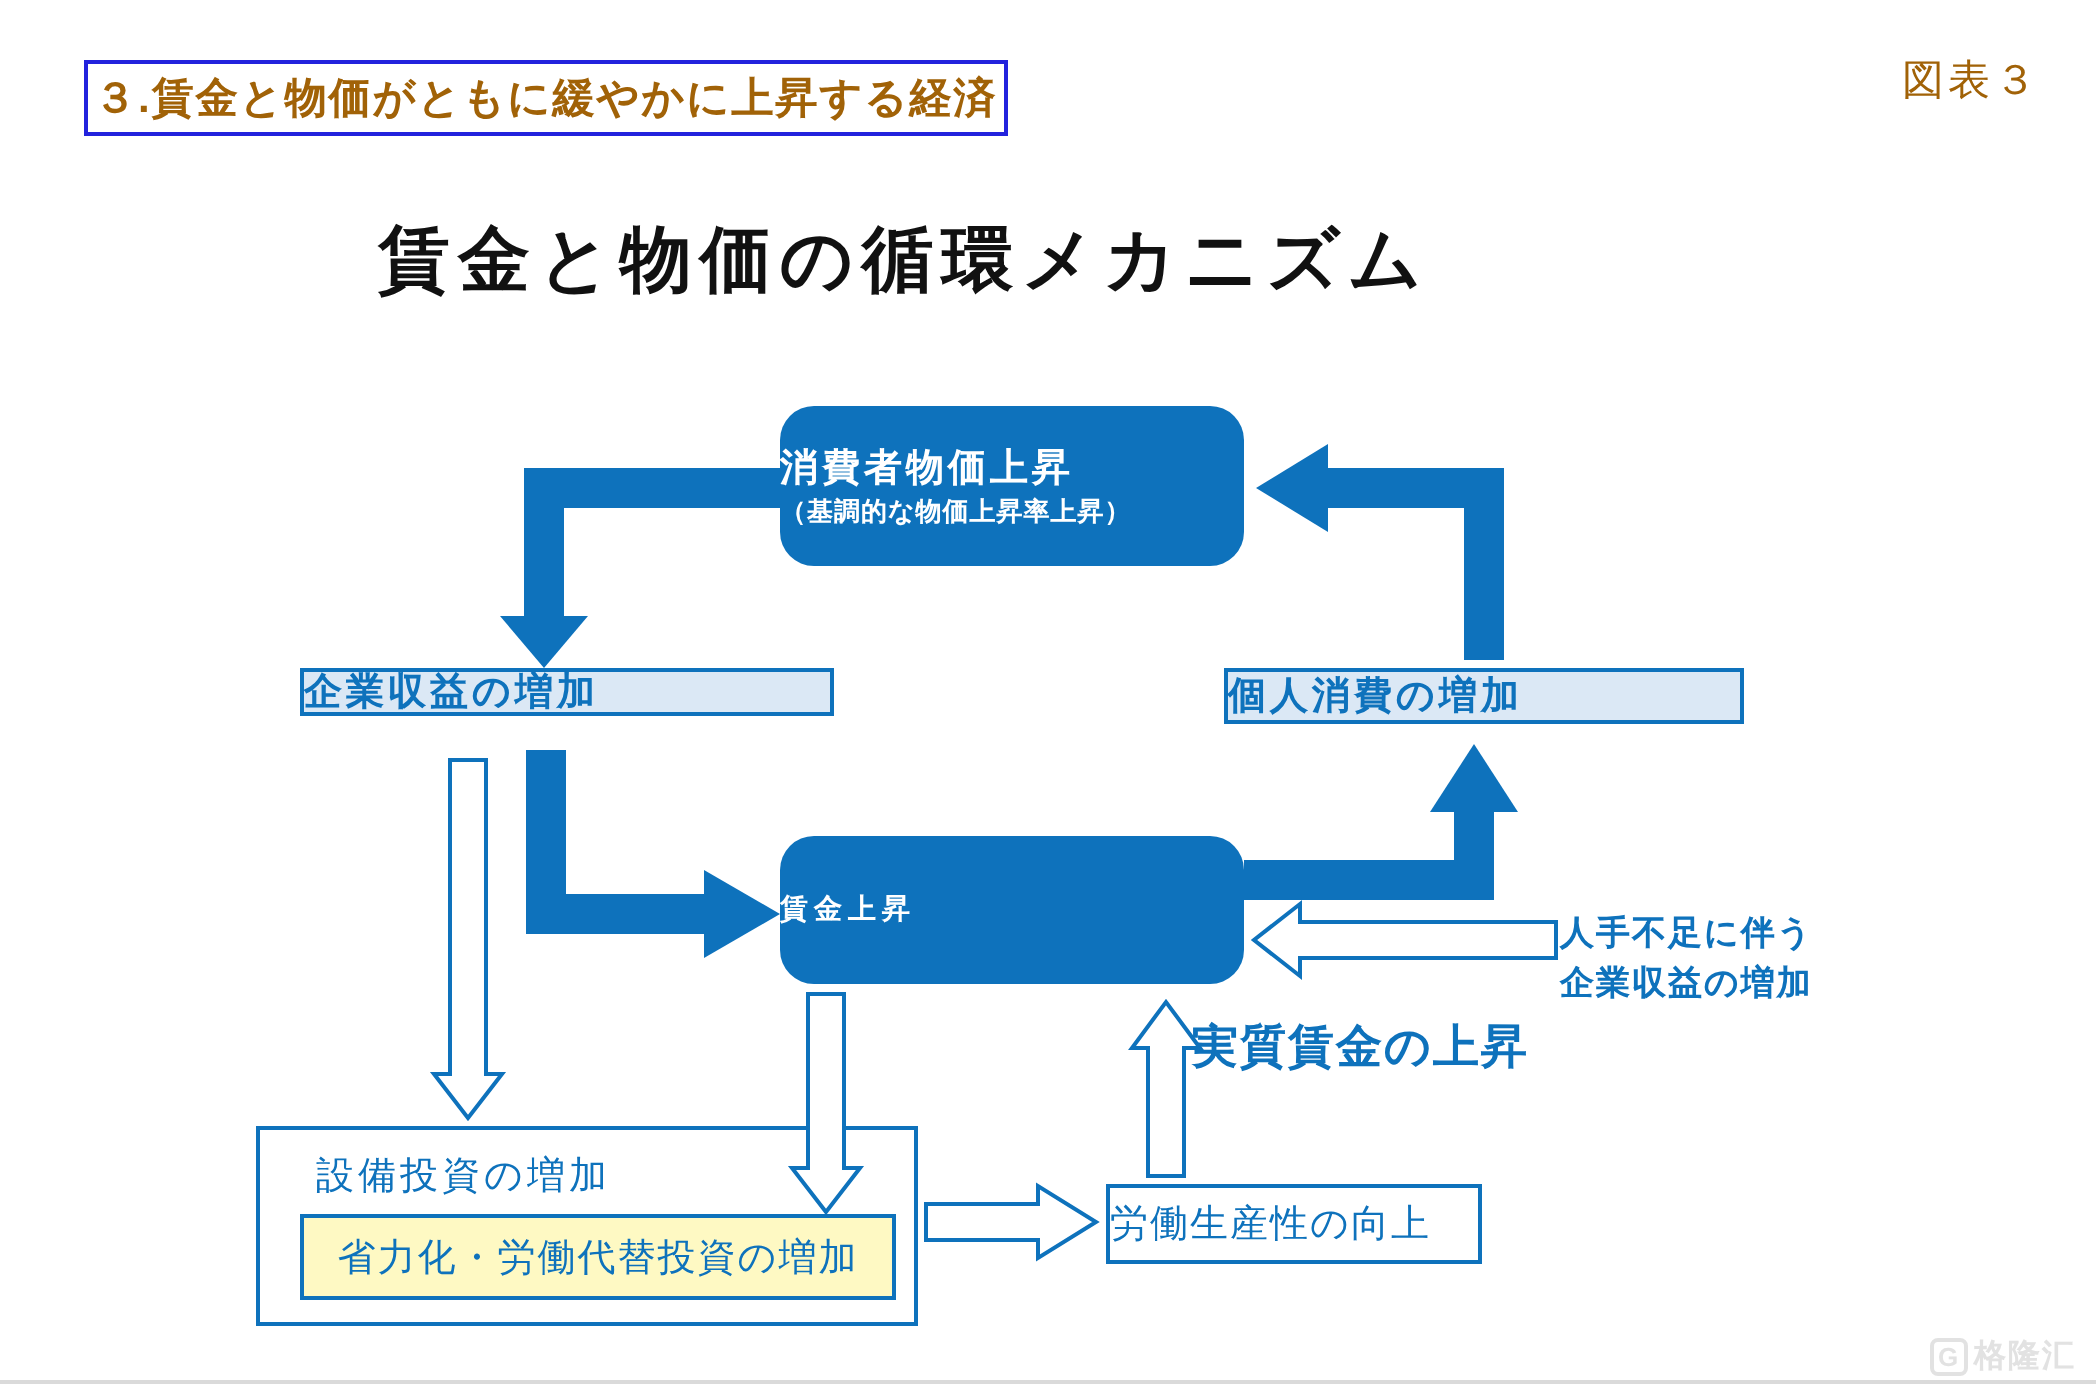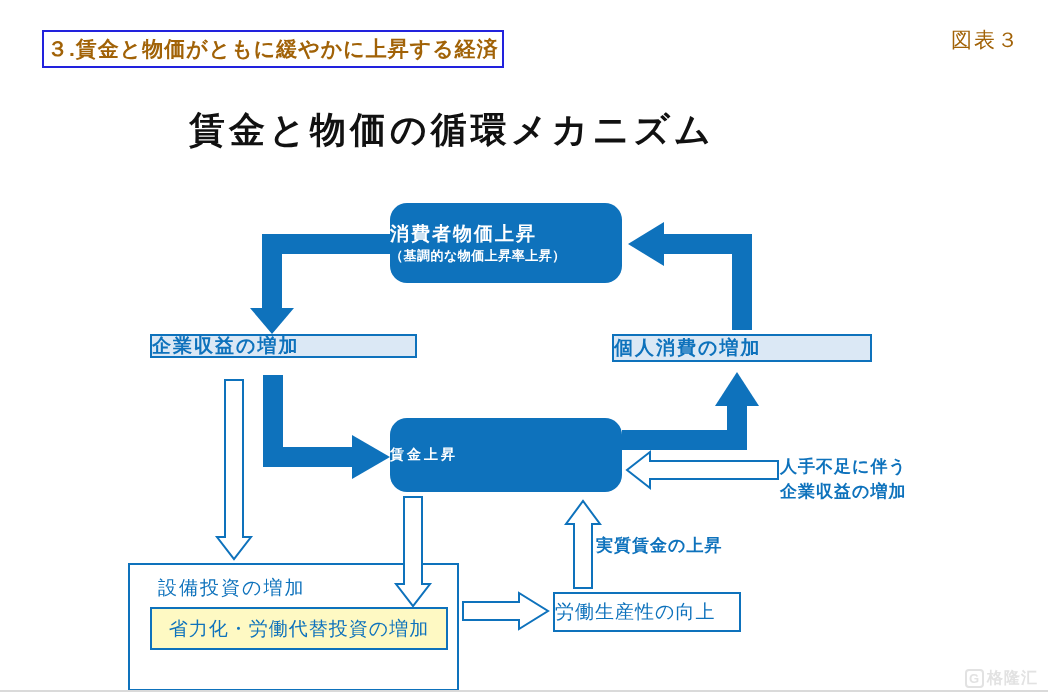--- a/index.html
+++ b/index.html
@@ -34,28 +34,28 @@
   .node.solid{background:#0E72BC;color:#ffffff;border-radius:17px;}
   .node.lightfill{background:#DBE8F5;border:2px solid #0E72BC;color:#0E72BC;font-weight:bold;font-size:19px;letter-spacing:2px;}
   .node.outline{background:#ffffff;border:2px solid #0E72BC;color:#0E72BC;font-size:19px;letter-spacing:1px;}
 
   .node-cpi{left:390px;top:203px;width:232px;height:80px;}
   .node-cpi .l1{font-size:19px;font-weight:bold;letter-spacing:2px;}
   .node-cpi .l2{font-size:13px;font-weight:bold;margin-top:0;letter-spacing:0.5px;}
   .node-wage{left:390px;top:418px;width:232px;height:74px;font-size:14px;font-weight:bold;letter-spacing:3px;}
   .node-profit{left:150px;top:334px;width:267px;height:24px;}
   .node-consumption{left:612px;top:334px;width:260px;height:28px;}
-  .node-capex{left:128px;top:563px;width:331px;height:128px;background:#ffffff;border:2px solid #0E72BC;box-sizing:border-box;}
+  .node-capex{left:128px;top:563px;width:331px;height:100px;background:#ffffff;border:2px solid #0E72BC;box-sizing:border-box;}
   .capex-label{position:absolute;left:28px;top:10px;color:#0E72BC;font-size:19px;letter-spacing:2px;}
   .node-laborsaving{position:absolute;left:20px;top:42px;width:298px;height:43px;background:#fef9c3;border:2px solid #0E72BC;box-sizing:border-box;display:flex;align-items:center;justify-content:center;color:#0E72BC;font-size:19px;letter-spacing:1px;}
   .node-productivity{left:553px;top:592px;width:188px;height:40px;}
 
   
   .ann{position:absolute;color:#0E72BC;font-weight:bold;}
-  .ann-realwage{left:596px;top:534px;font-size:17px;letter-spacing:1px;text-align:right;}
+  .ann-realwage{left:596px;top:508px;font-size:23px;letter-spacing:1px;text-align:right;}
   .ann-laborshortage{left:780px;top:454px;width:170px;text-align:left;font-size:17px;line-height:25px;letter-spacing:1px;}
 
   .arrow-layer{position:absolute;left:0;top:0;width:1048px;height:697px;pointer-events:none;z-index:5;}
   .arrow-solid{fill:#0E72BC;}
   .arrow-solid-line{stroke:#0E72BC;stroke-width:20;fill:none;}
   .arrow-open{fill:#ffffff;stroke:#0E72BC;stroke-width:2;stroke-linejoin:miter;}
 
   .watermark{
     position:absolute;right:10px;bottom:8px;
     display:flex;align-items:center;gap:3px;

